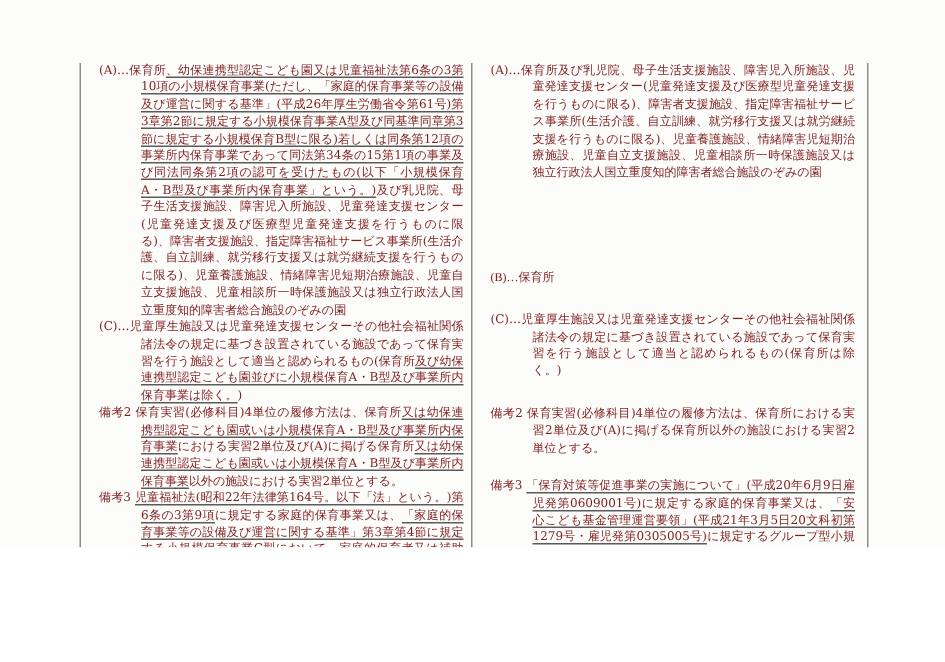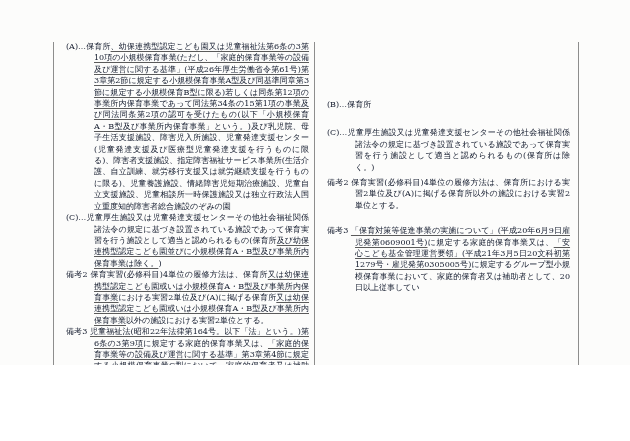--- a/index.html
+++ b/index.html
@@ -1,21 +1,21 @@
 <!DOCTYPE html>
 <html lang="ja"><head>
 <meta charset="utf-8">
 <style>
   html,body{margin:0;padding:0;background:#ffffff;}
   .page{
     position:relative;
     width:630px;height:365px;
     background:#fcfcfb;
     font-family:"DejaVu Serif","Liberation Serif",serif;
-    color:#0f172a;
+    color:#7f1d1d;
     overflow:hidden;
   }
   .rule{position:absolute;top:42px;height:349px;width:1px;background:#8d8d8d;}
   .rule-left{left:53px;}
   .rule-mid{left:314px;}
   .rule-right{left:578px;}
   .col{
     position:absolute;top:41px;width:243px;
     font-size:8px;line-height:11.4px;
     text-align:justify;text-justify:inter-ideograph;
@@ -24,38 +24,39 @@
   .col-left{left:66px;}
   .col-right{left:327px;}
   .entry{margin:0;padding-left:28px;text-indent:-28px;}
   .seg-u{
     text-decoration:underline;
     text-decoration-color:#5a5a5a;
     text-decoration-thickness:1px;
     text-underline-offset:1.5px;
   }
   
-  [data-name="entry-right-B"]{margin-top:58px;}
+  [data-name="entry-right-B"]{margin-top:58px;font-family:Liberation Serif, serif;}
   [data-name="entry-right-C"]{margin-top:17px;}
-  [data-name="entry-right-biko2"]{margin-top:4px;}
+  [data-name="entry-right-biko2"]{margin-top:17px;}
   [data-name="entry-right-biko3"]{margin-top:14px;}
 </style>
 </head>
 <body>
 
 <div class="page" data-name="document-page">
   <div class="rule rule-left" data-name="table-rule-left"></div>
   <div class="rule rule-mid" data-name="table-rule-middle"></div>
   <div class="rule rule-right" data-name="table-rule-right"></div>
 
   <div class="col col-left" data-name="column-left">
       <p class="entry" data-name="entry-left-A"><span class="label" data-name="entry-label">(A)…</span><span class="seg" data-name="text-segment">保育所</span><span class="seg seg-u" data-name="revision-underlined-text">、幼保連携型認定こども園又は児童福祉法第6条の3第10項の小規模保育事業(ただし、「家庭的保育事業等の設備及び運営に関する基準」(平成26年厚生労働省令第61号)第3章第2節に規定する小規模保育事業A型及び同基準同章第3節に規定する小規模保育B型に限る)若しくは同条第12項の事業所内保育事業であって同法第34条の15第1項の事業及び同法同条第2項の認可を受けたもの(以下「小規模保育A・B型及び事業所内保育事業」という。)</span><span class="seg" data-name="text-segment">及び乳児院、母子生活支援施設、障害児入所施設、児童発達支援センター(児童発達支援及び医療型児童発達支援を行うものに限る)、障害者支援施設、指定障害福祉サービス事業所(生活介護、自立訓練、就労移行支援又は就労継続支援を行うものに限る)、児童養護施設、情緒障害児短期治療施設、児童自立支援施設、児童相談所一時保護施設又は独立行政法人国立重度知的障害者総合施設のぞみの園</span></p>
       <p class="entry" data-name="entry-left-C"><span class="label" data-name="entry-label">(C)…</span><span class="seg" data-name="text-segment">児童厚生施設又は児童発達支援センターその他社会福祉関係諸法令の規定に基づき設置されている施設であって保育実習を行う施設として適当と認められるもの(保育所</span><span class="seg seg-u" data-name="revision-underlined-text">及び幼保連携型認定こども園並びに小規模保育A・B型及び事業所内保育事業は除く。</span><span class="seg" data-name="text-segment">)</span></p>
       <p class="entry" data-name="entry-left-biko2"><span class="label" data-name="entry-label">備考2 </span><span class="seg" data-name="text-segment">保育実習(必修科目)4単位の履修方法は、保育所</span><span class="seg seg-u" data-name="revision-underlined-text">又は幼保連携型認定こども園或いは小規模保育A・B型及び事業所内保育事業</span><span class="seg" data-name="text-segment">における実習2単位及び(A)に掲げる保育所</span><span class="seg seg-u" data-name="revision-underlined-text">又は幼保連携型認定こども園或いは小規模保育A・B型及び事業所内保育事業</span><span class="seg" data-name="text-segment">以外の施設における実習2単位とする。</span></p>
       <p class="entry" data-name="entry-left-biko3"><span class="label" data-name="entry-label">備考3 </span><span class="seg seg-u" data-name="revision-underlined-text">児童福祉法(昭和22年法律第164号。以下「法」という。)第6条の3第9項</span><span class="seg" data-name="text-segment">に規定する家庭的保育事業又は、</span><span class="seg seg-u" data-name="revision-underlined-text">「家庭的保育事業等の設備及び運営に関する基準」第3章第4節に規定する小規模保育事業C型</span><span class="seg" data-name="text-segment">において、家庭的保育者又は補助者として、20日以上従事している又は過去に従事していたことのある場</span></p>
     </div>
   <div class="col col-right" data-name="column-right">
+      <p class="entry" data-name="entry-right-A"><span class="label" data-name="entry-label">(A)…</span><span class="seg" data-name="text-segment">保育所及び乳児院、母子生活支援施設、障害児入所施設、児童発達支援センター(児童発達支援及び医療型児童発達支援を行うものに限る)、障害者支援施設、指定障害福祉サービス事業所(生活介護、自立訓練、就労移行支援又は就労継続支援を行うものに限る)、児童養護施設、情緒障害児短期治療施設、児童自立支援施設、児童相談所一時保護施設又は独立行政法人国立重度知的障害者総合施設のぞみの園</span></p>
       <p class="entry" data-name="entry-right-B"><span class="label" data-name="entry-label">(B)…</span><span class="seg" data-name="text-segment">保育所</span></p>
       <p class="entry" data-name="entry-right-C"><span class="label" data-name="entry-label">(C)…</span><span class="seg" data-name="text-segment">児童厚生施設又は児童発達支援センターその他社会福祉関係諸法令の規定に基づき設置されている施設であって保育実習を行う施設として適当と認められるもの(保育所は除く。)</span></p>
       <p class="entry" data-name="entry-right-biko2"><span class="label" data-name="entry-label">備考2 </span><span class="seg" data-name="text-segment">保育実習(必修科目)4単位の履修方法は、保育所における実習2単位及び(A)に掲げる保育所以外の施設における実習2単位とする。</span></p>
       <p class="entry" data-name="entry-right-biko3"><span class="label" data-name="entry-label">備考3 </span><span class="seg seg-u" data-name="revision-underlined-text">「保育対策等促進事業の実施について」(平成20年6月9日雇児発第0609001号)</span><span class="seg" data-name="text-segment">に規定する家庭的保育事業又は、</span><span class="seg seg-u" data-name="revision-underlined-text">「安心こども基金管理運営要領」(平成21年3月5日20文科初第1279号・雇児発第0305005号)</span><span class="seg" data-name="text-segment">に規定するグループ型小規模保育事業において、家庭的保育者又は補助者として、20日以上従事してい</span></p>
     </div>
 </div>
 
 </body></html>

